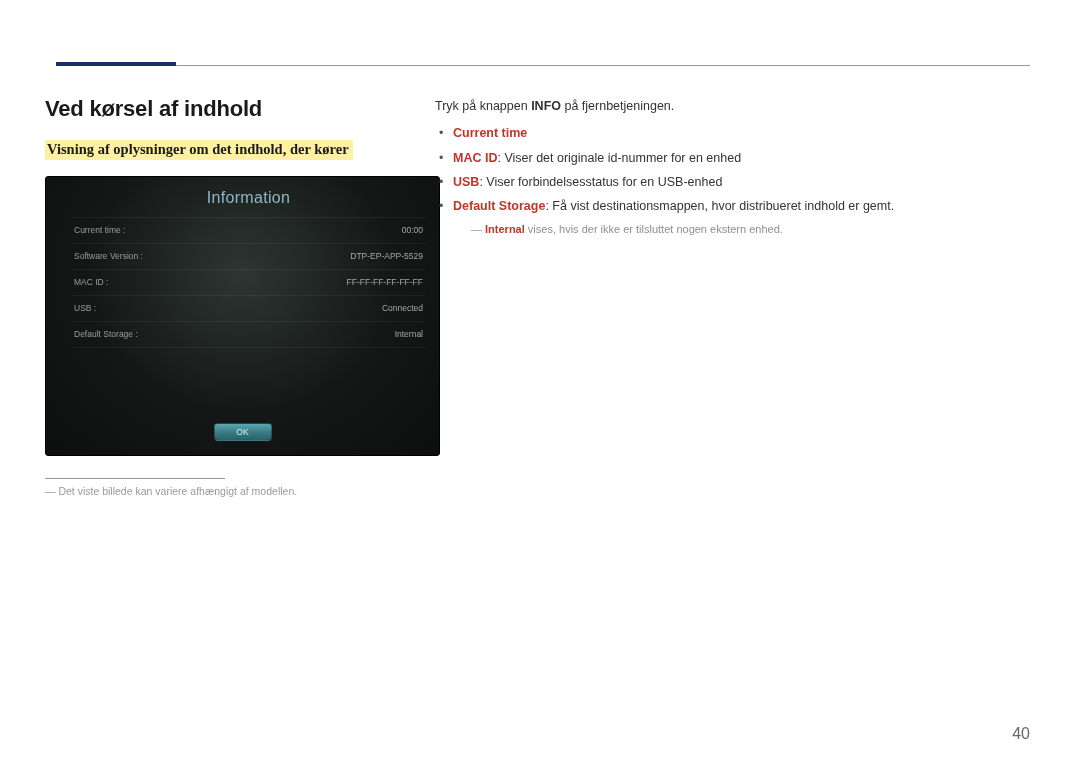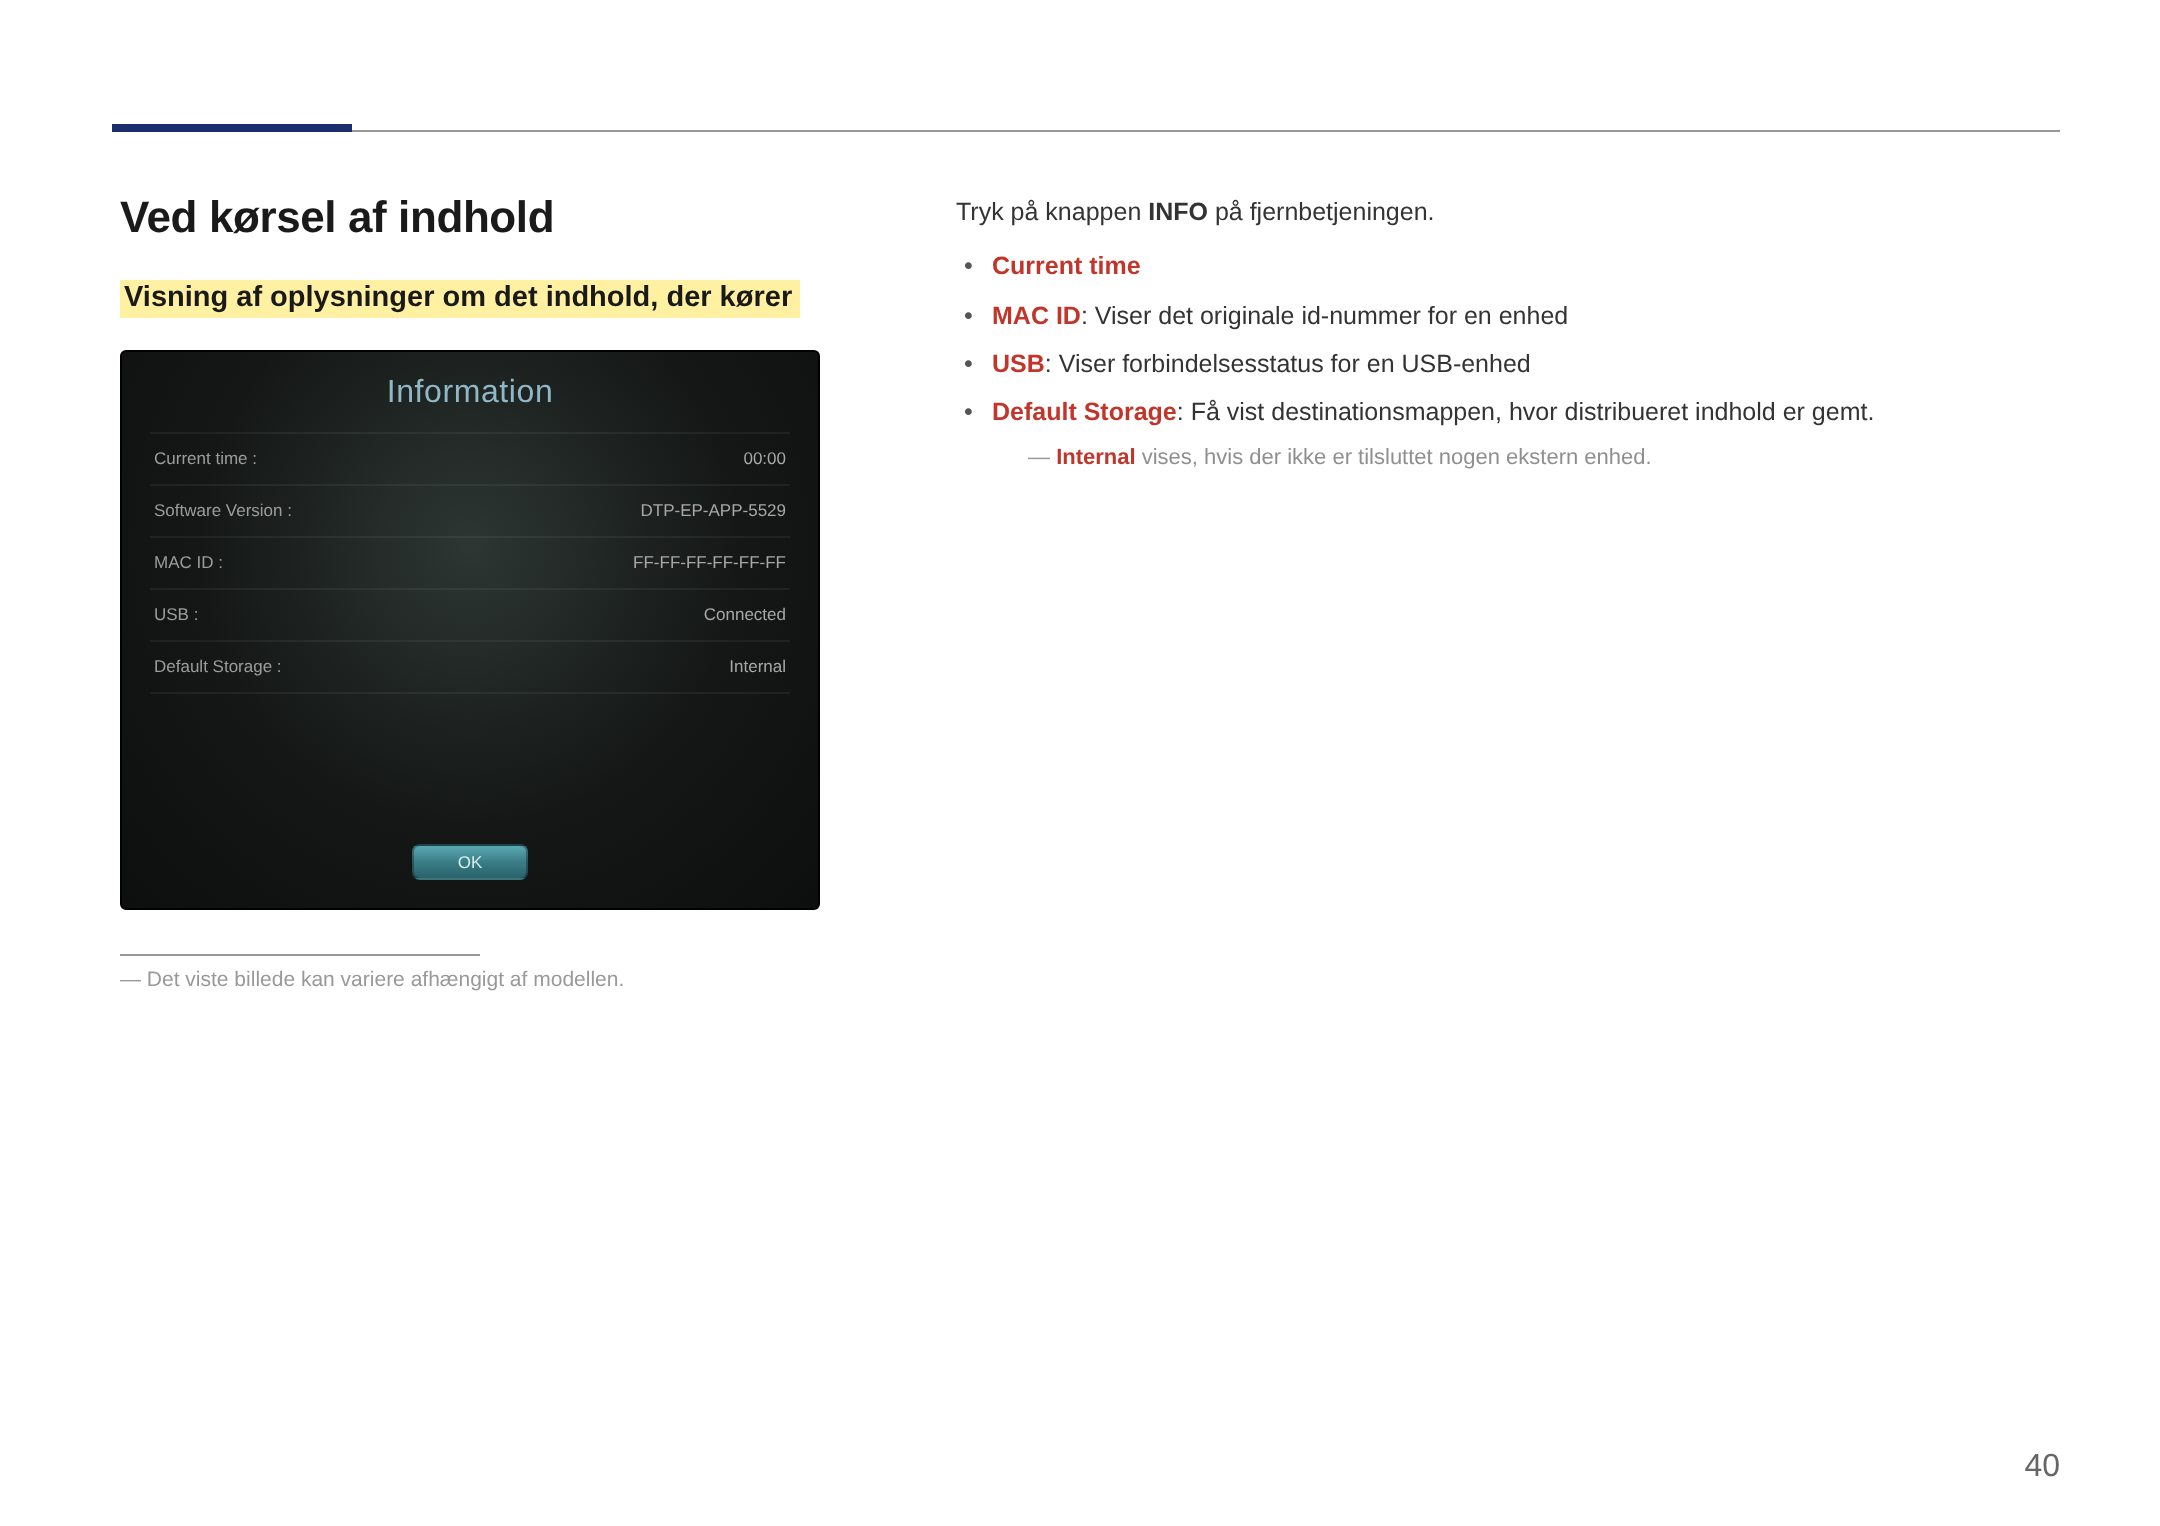--- a/index.html
+++ b/index.html
@@ -22,53 +22,54 @@
     position: absolute;
     top: 62px;
     left: 56px;
     width: 120px;
     height: 4px;
     background: #1a2d6e;
   }
   .page {
     position: absolute;
     top: 96px;
-    left: 60px;
+    left: 45px;
     right: 50px;
     display: flex;
-    gap: 28px;
   }
   .col-left { width: 390px; flex-shrink: 0; }
   .col-right { flex: 1; }
   .h1 {
     font-size: 22px;
     font-weight: 700;
     color: #1a1a1a;
     margin-bottom: 18px;
     letter-spacing: -0.2px;
   }
   .h2 {
     font-size: 14.5px;
     font-weight: 700;
     color: #1a1a1a;
     display: inline-block;
     background: #fff1a1;
     padding: 1px 4px 2px 2px;
     margin-bottom: 16px;
+    font-family: Liberation Serif, serif;
   }
   .panel {
-    width: 350px;
+    width: 395px;
     height: 280px;
     background: radial-gradient(ellipse at 50% 35%, #2d3633 0%, #141715 55%, #0d0f0e 100%);
     border: 1px solid #000;
     border-radius: 3px;
     position: relative;
     color: #a7a7a7;
     font-size: 9px;
     overflow: hidden;
+    padding-left: 12px;
   }
   .panel-title {
     text-align: center;
     font-size: 16px;
     color: #8fb7c6;
     padding: 12px 0 10px;
     letter-spacing: 0.3px;
   }
   .panel-rows { padding: 0 14px; }
   .panel-row {

